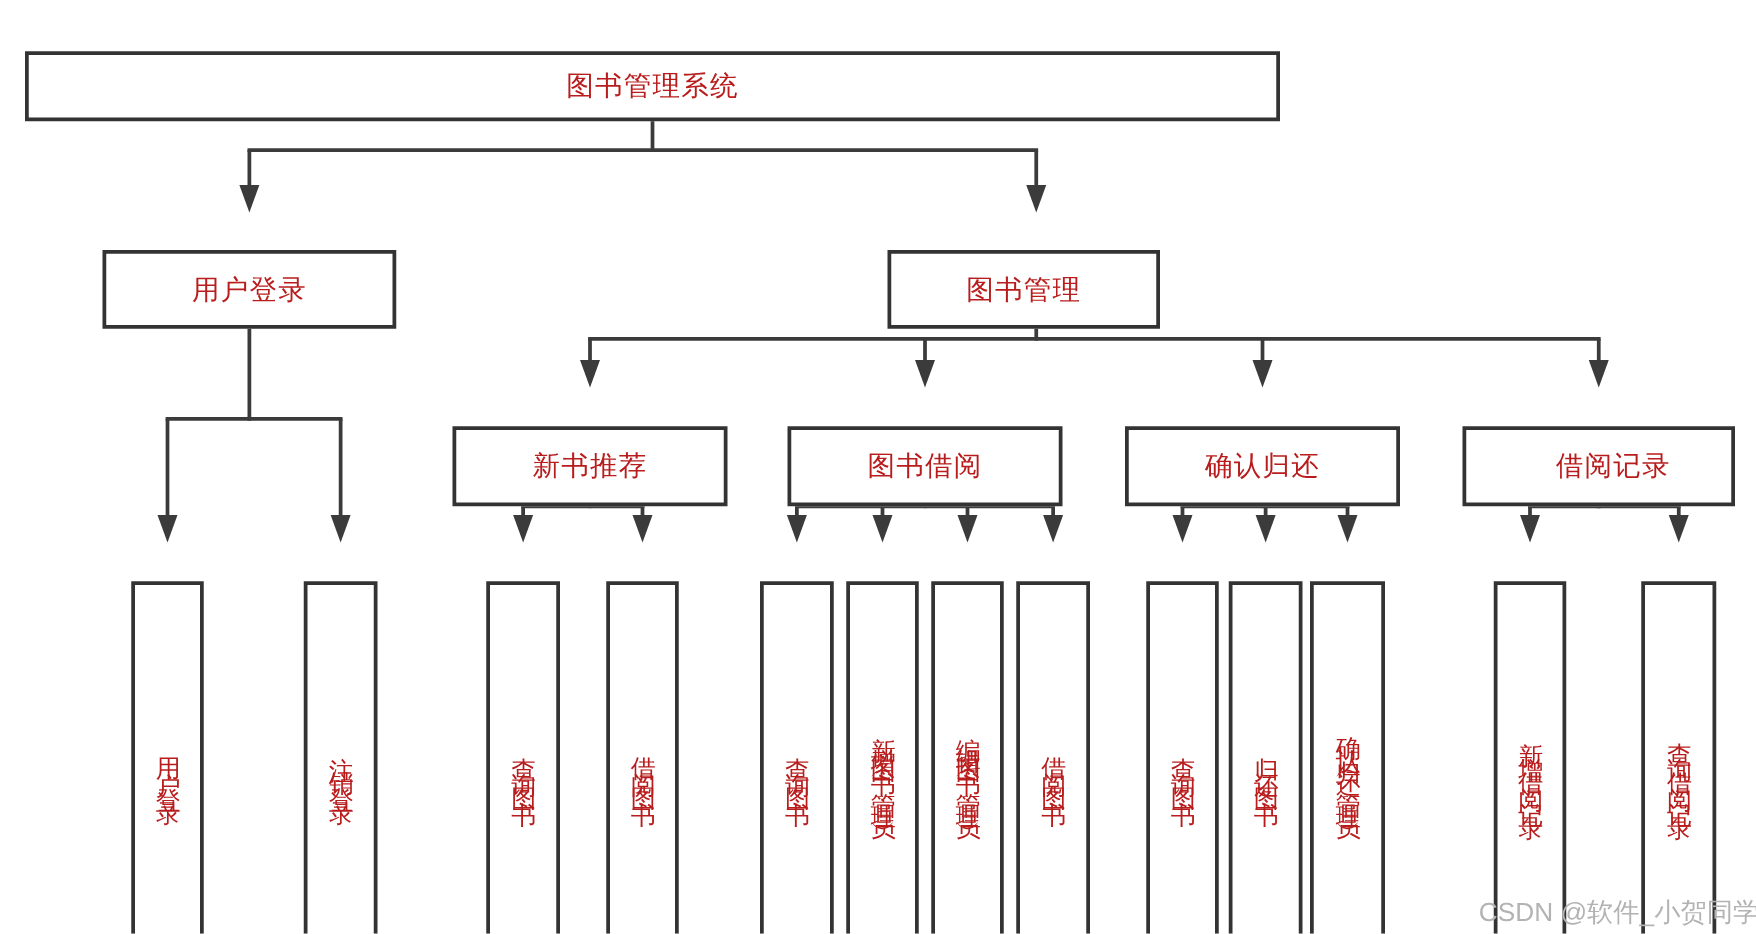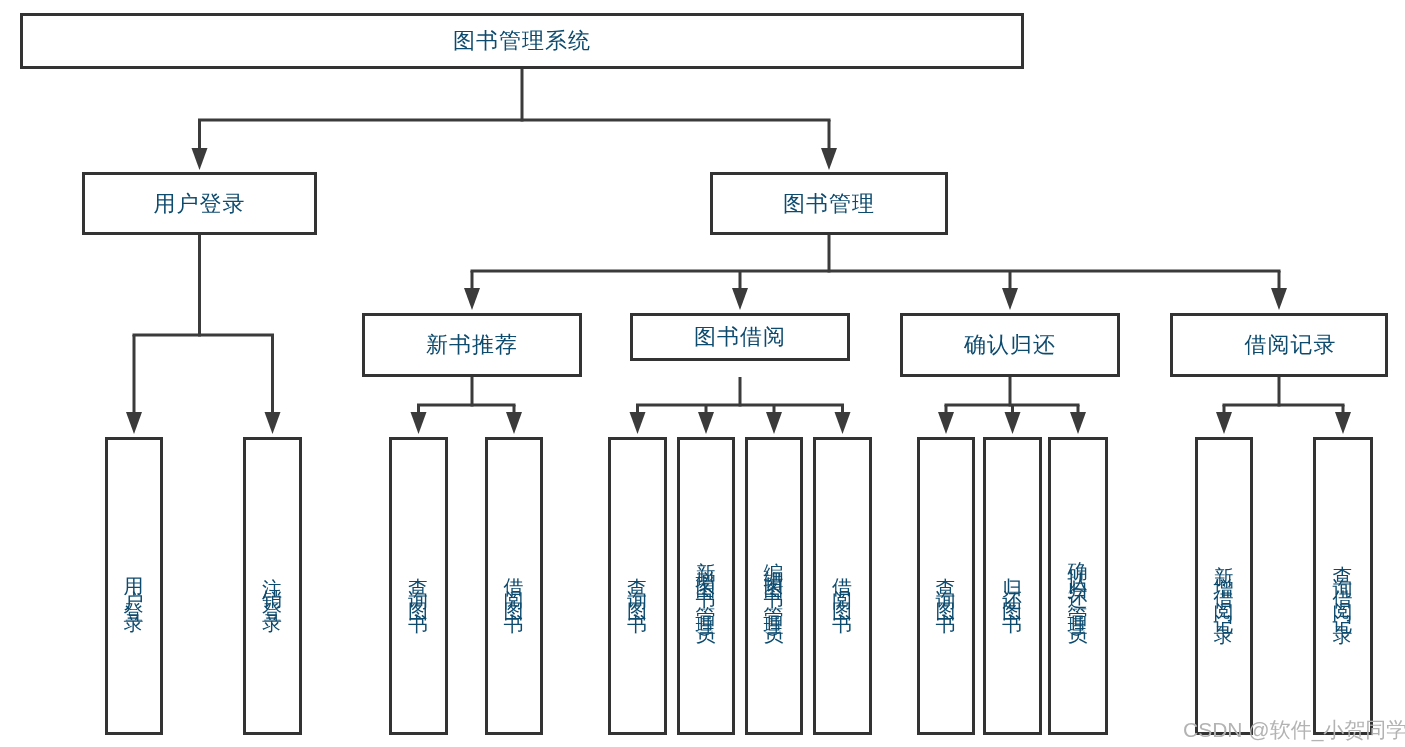--- a/index.html
+++ b/index.html
@@ -14,43 +14,44 @@
   #connector-layer {
     position: absolute;
     left: 0; top: 0;
     z-index: 0;
   }
   .box {
     position: absolute;
     box-sizing: border-box;
     border: 3px solid #333333;
     background: #ffffff;
-    color: #0c4a6e;
+    color: #b91c1c;
     display: flex;
     align-items: center;
     justify-content: center;
     z-index: 1;
+    margin-top: 28px;
   }
   .hbox { font-size: 22px; letter-spacing: 1px; }
   .vbox span {
     writing-mode: vertical-rl;
     text-orientation: mixed;
     font-size: 20px;
     letter-spacing: 12px;
     line-height: 1;
     white-space: nowrap;
   }
   .vbox.tight span { letter-spacing: 9px; }
 
   
   #root-box   { left: 20px;  top: 13px;  width: 1004px; height: 56px; }
   #l2-user    { left: 82px;  top: 172px; width: 235px; height: 63px; }
-  #l2-book    { left: 710px; top: 172px; width: 238px; height: 63px; }
+  #l2-book    { left: 710px; top: 172px; width: 218px; height: 63px; }
   #l3-newbook { left: 362px; top: 313px; width: 220px; height: 64px; justify-content: center; }
-  #l3-borrow  { left: 630px; top: 313px; width: 220px; height: 48px; }
+  #l3-borrow  { left: 630px; top: 313px; width: 220px; height: 64px; }
   #l3-current { left: 900px; top: 313px; width: 220px; height: 64px; }
   #l3-record  { left: 1170px;top: 313px; width: 218px; height: 64px; padding-left: 23px; }
   .leaf { top: 437px; height: 298px; }
   #leaf-a1 { left: 105px;  width: 58px; }
   #leaf-a2 { left: 243px;  width: 59px; }
   #leaf-b1 { left: 389px;  width: 59px; }
   #leaf-b2 { left: 485px;  width: 58px; }
   #leaf-c1 { left: 608px;  width: 59px; }
   #leaf-c2 { left: 677px;  width: 58px; }
   #leaf-c3 { left: 745px;  width: 58px; }

